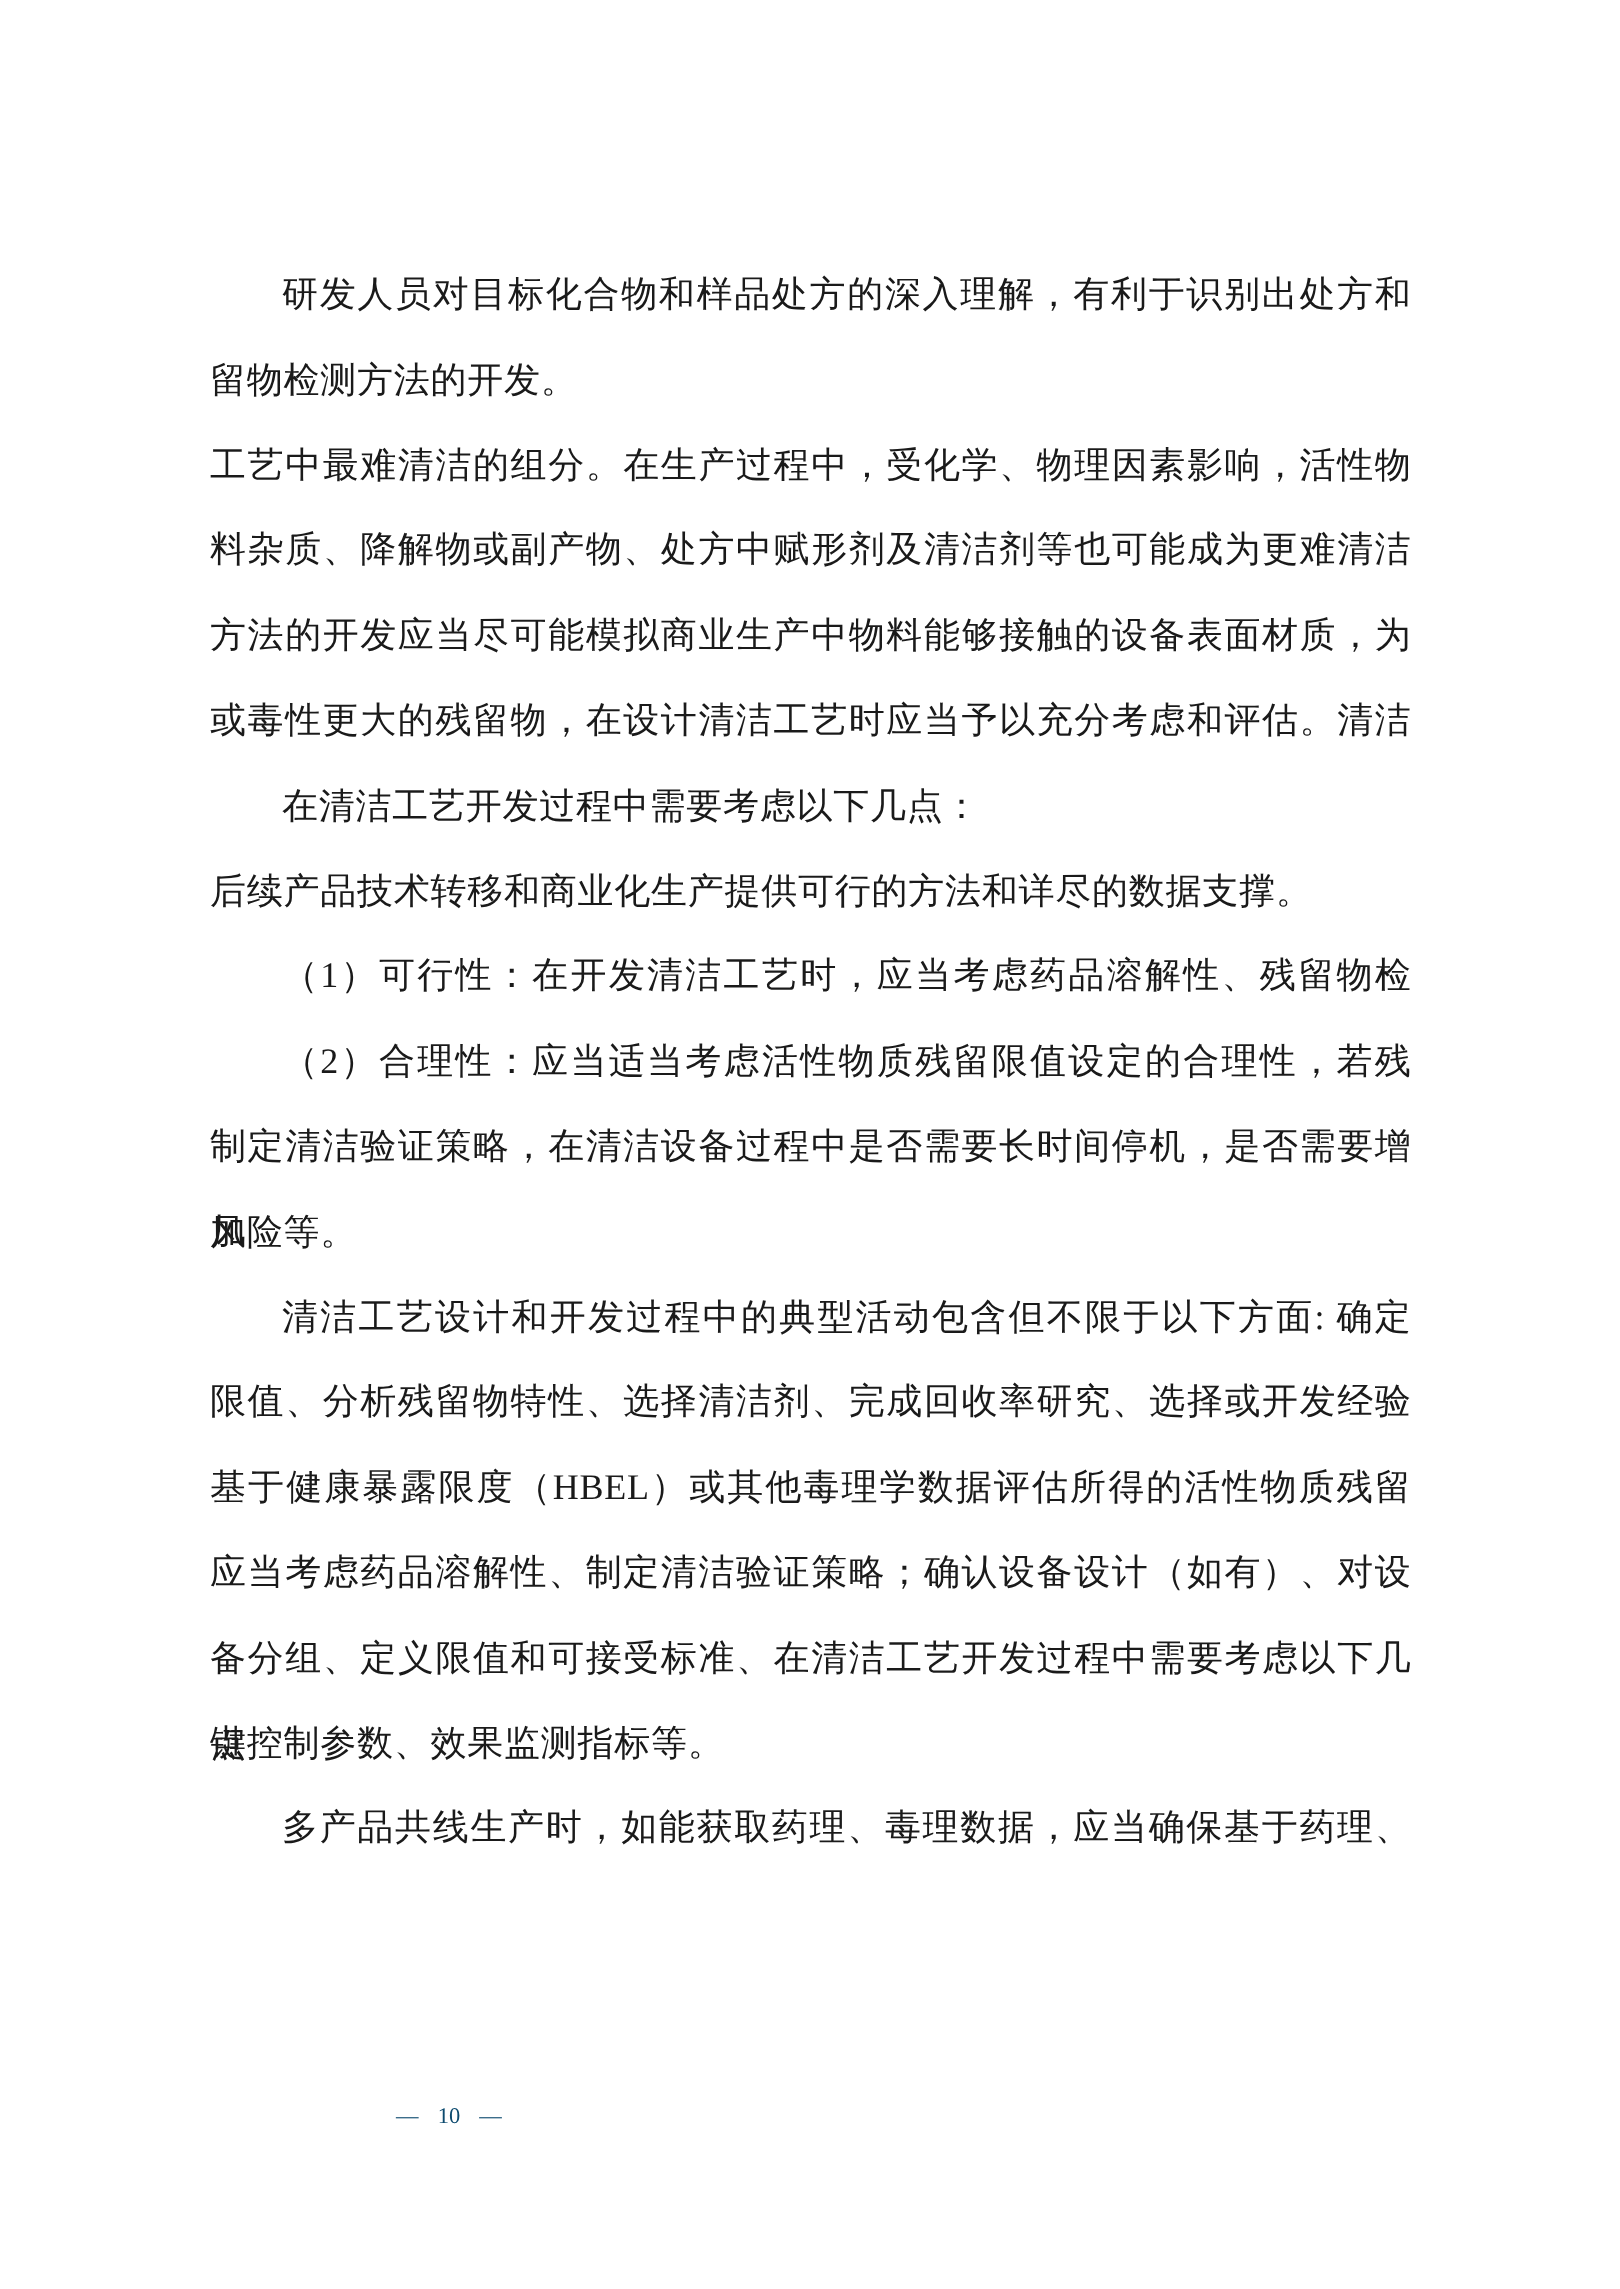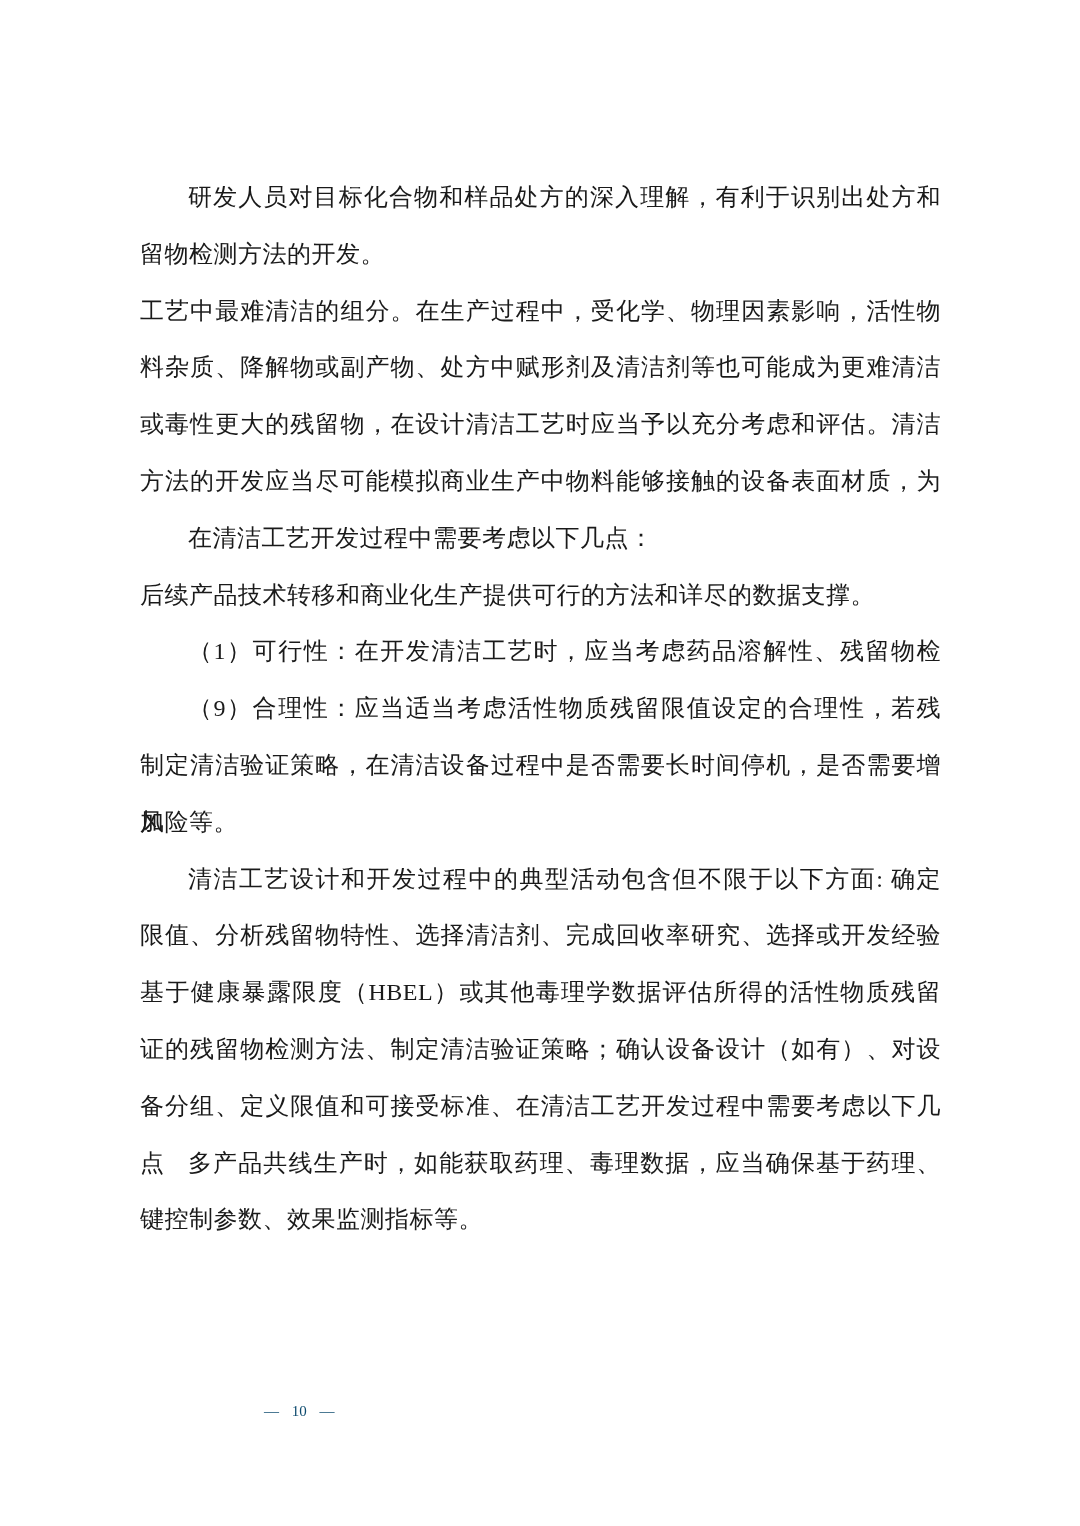--- a/index.html
+++ b/index.html
@@ -55,34 +55,34 @@
 </head>
 <body>
 
 <div class="page">
 
   <div class="doc-body">
     <p class="line full indent">研发人员对目标化合物和样品处方的深入理解，有利于识别出处方和</p>
     <p class="line">留物检测方法的开发。</p>
     <p class="line full">工艺中最难清洁的组分。在生产过程中，受化学、物理因素影响，活性物</p>
     <p class="line full">料杂质、降解物或副产物、处方中赋形剂及清洁剂等也可能成为更难清洁</p>
+    <p class="line full">方法的开发应当尽可能模拟商业生产中物料能够接触的设备表面材质，为</p>
     <p class="line full">或毒性更大的残留物，在设计清洁工艺时应当予以充分考虑和评估。清洁</p>
-    <p class="line full">方法的开发应当尽可能模拟商业生产中物料能够接触的设备表面材质，为</p>
     <p class="line indent">在清洁工艺开发过程中需要考虑以下几点：</p>
     <p class="line">后续产品技术转移和商业化生产提供可行的方法和详尽的数据支撑。</p>
     <p class="line full indent">（1）可行性：在开发清洁工艺时，应当考虑药品溶解性、残留物检</p>
-    <p class="line full indent">（9）合理性：应当适当考虑活性物质残留限值设定的合理性，若残</p>
+    <p class="line full indent">（2）合理性：应当适当考虑活性物质残留限值设定的合理性，若残</p>
     <p class="line full">制定清洁验证策略，在清洁设备过程中是否需要长时间停机，是否需要增加</p>
     <p class="line">风险等。</p>
     <p class="line full indent">清洁工艺设计和开发过程中的典型活动包含但不限于以下方面: 确定</p>
     <p class="line full">限值、分析残留物特性、选择清洁剂、完成回收率研究、选择或开发经验</p>
     <p class="line full">基于健康暴露限度（HBEL）或其他毒理学数据评估所得的活性物质残留</p>
-    <p class="line full">证的残留物检测方法、制定清洁验证策略；确认设备设计（如有）、对设</p>
+    <p class="line full">应当考虑药品溶解性、制定清洁验证策略；确认设备设计（如有）、对设</p>
     <p class="line full">备分组、定义限值和可接受标准、在清洁工艺开发过程中需要考虑以下几点</p>
+    <p class="line">键控制参数、效果监测指标等。</p>
     <p class="line full indent">多产品共线生产时，如能获取药理、毒理数据，应当确保基于药理、</p>
-    <p class="line">键控制参数、效果监测指标等。</p>
   </div>
 
   <div class="page-footer">
     <span>— 10 —</span>
   </div>
 
 </div>
 
 </body></html>

